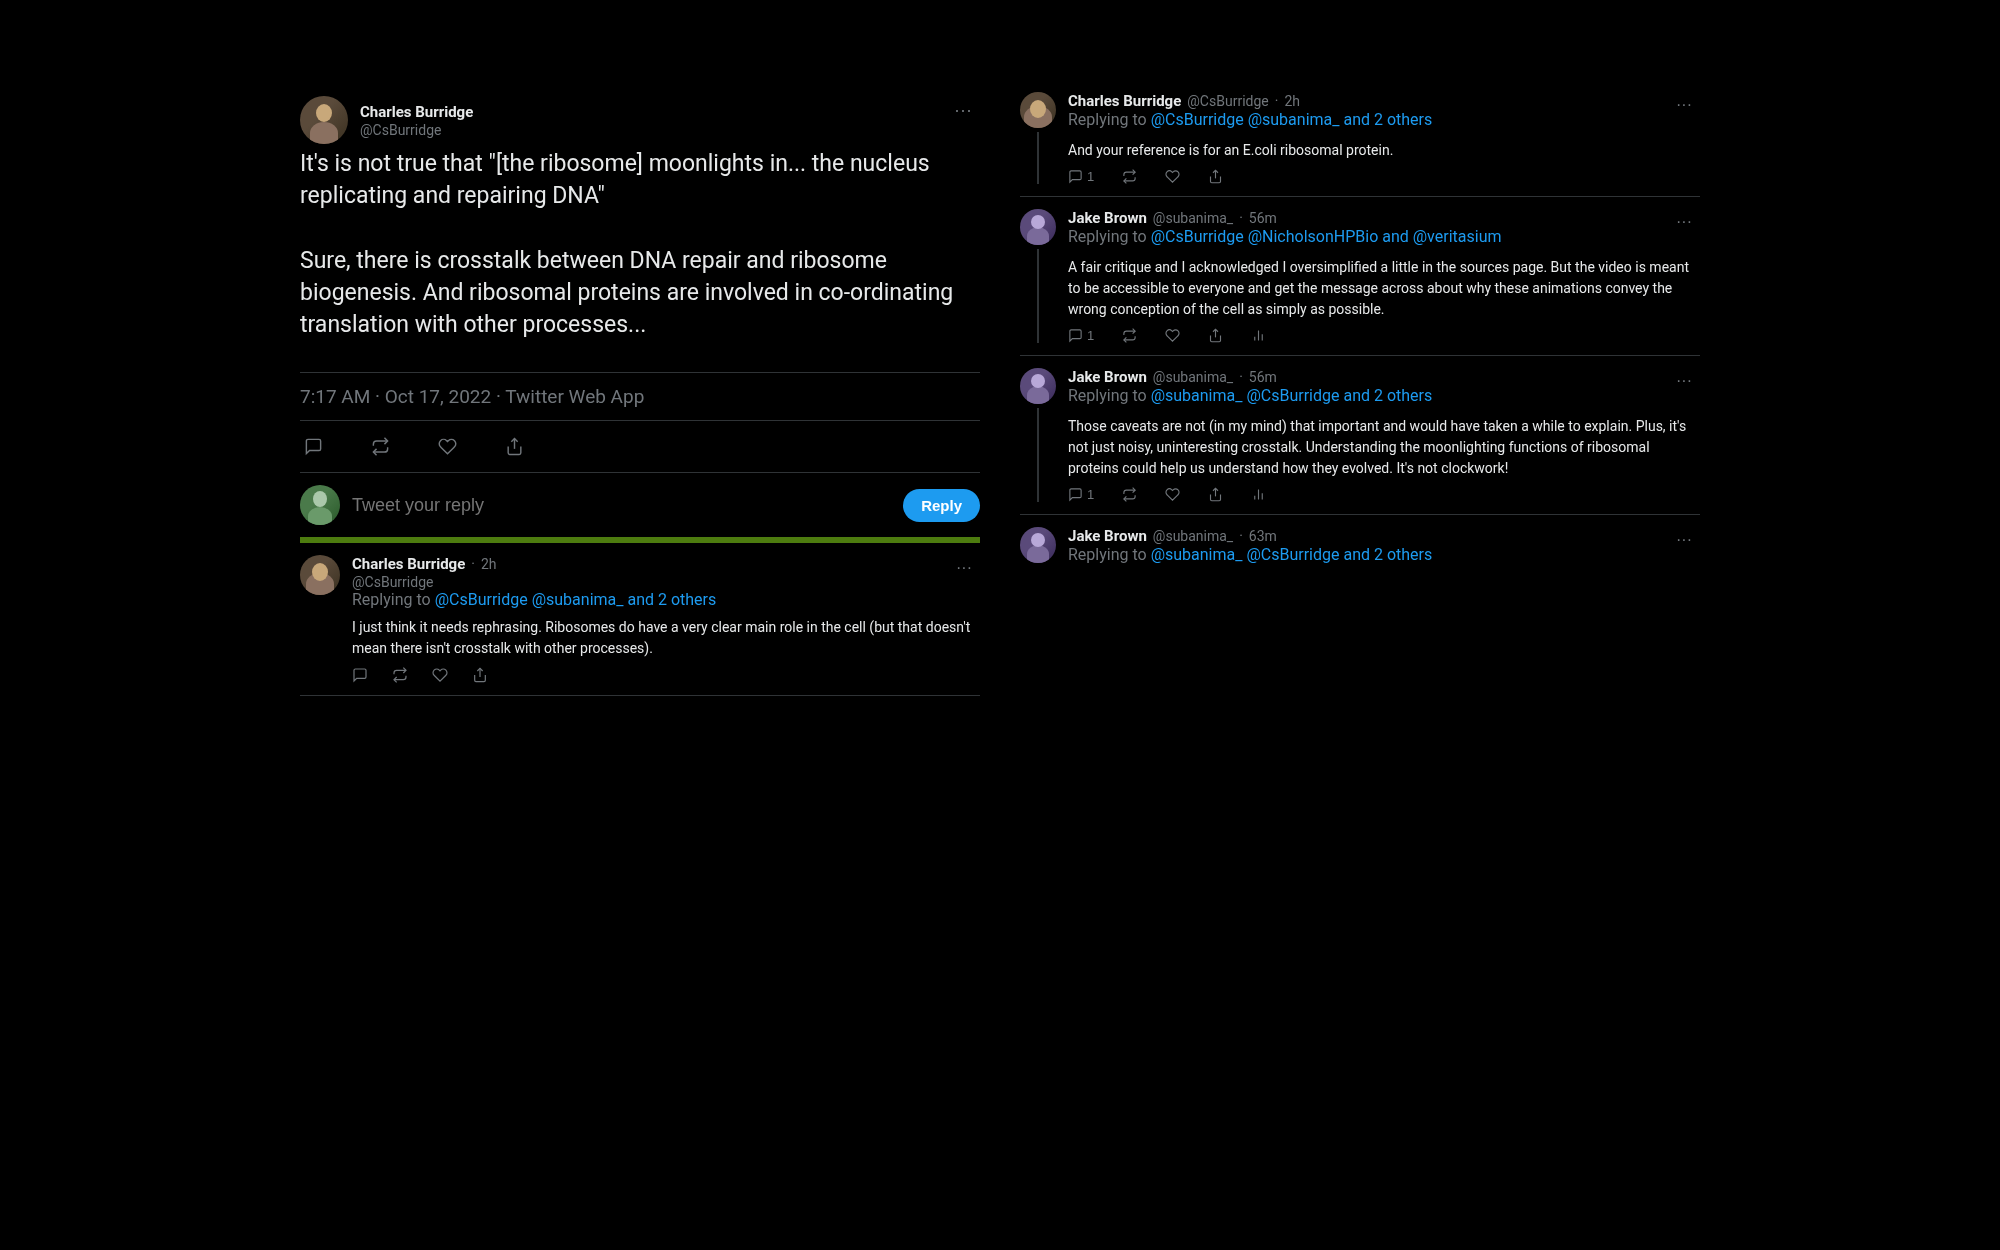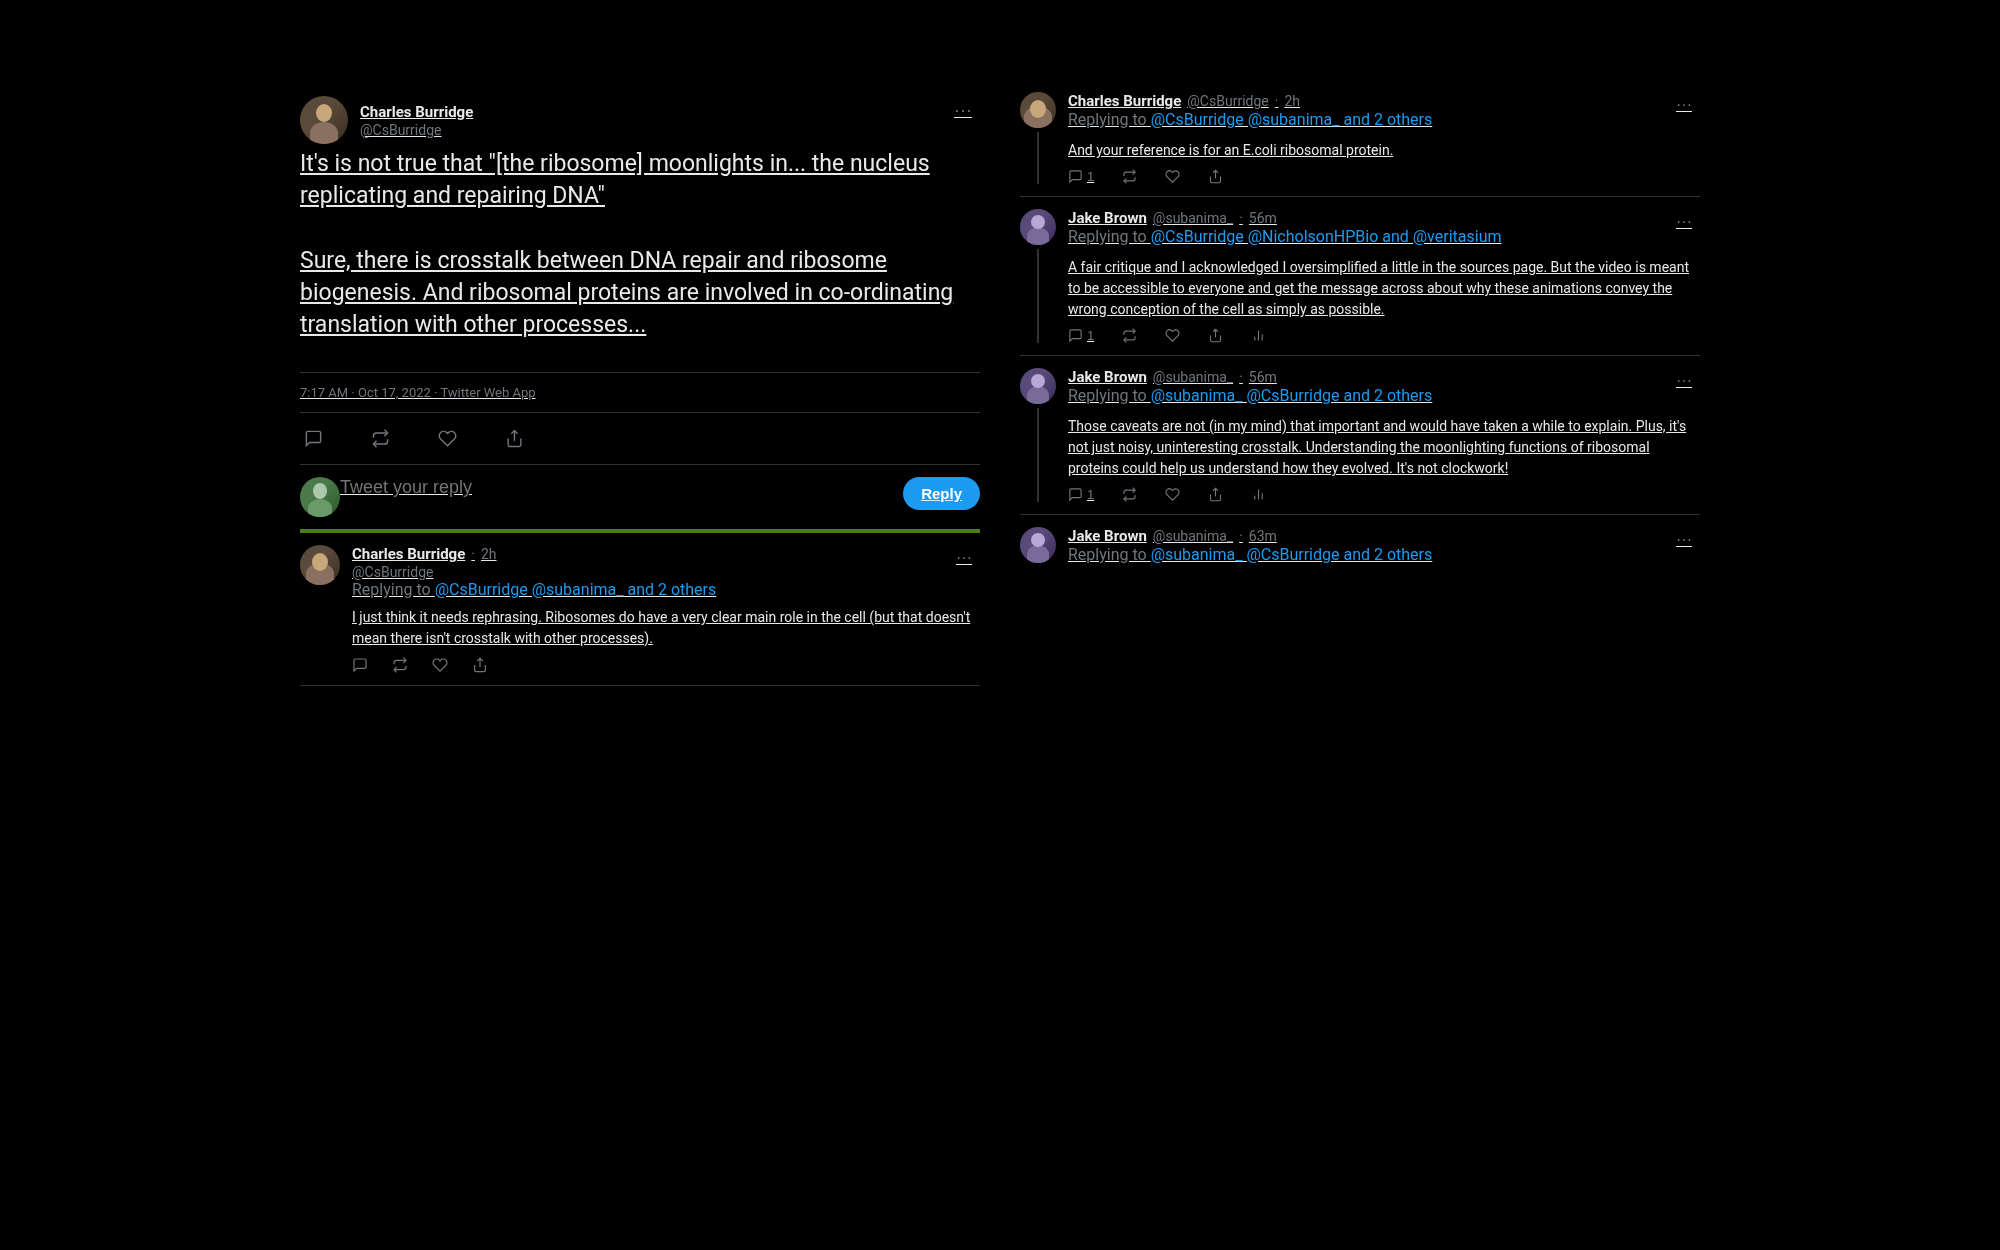--- a/index.html
+++ b/index.html
@@ -11,21 +11,20 @@
       display: flex;
       justify-content: center;
       align-items: flex-start;
       padding: 80px 20px;
     }
     .container {
       display: flex;
       gap: 40px;
       max-width: 1400px;
       width: 100%;
-      text-decoration: underline;
     }
     .column-left {
       flex: 1;
       max-width: 700px;
     }
     .column-right {
       flex: 1;
       max-width: 680px;
     }
     .tweet-main {
@@ -174,21 +173,21 @@
       text-decoration: none;
     }
     .tweet-text-main {
       font-size: 23px;
       line-height: 1.4;
       margin-bottom: 31px;
       white-space: pre-line;
       color: #e7e9ea;
     }
     .tweet-meta {
-      font-size: 13px;
+      font-size: 19px;
       color: #71767b;
       padding: 12px 0;
       border-top: 1px solid #2f3336;
     }
     .tweet-actions {
       display: flex;
       gap: 40px;
       padding: 12px 0;
       border-top: 1px solid #2f3336;
       border-bottom: 1px solid #2f3336;
@@ -199,23 +198,24 @@
       border: none;
       cursor: pointer;
       display: flex;
       align-items: center;
       gap: 6px;
       font-size: 15px;
       padding: 4px;
     }
     .reply-box {
       display: flex;
-      align-items: flex-start;
+      align-items: center;
+      gap: 12px;
       padding: 12px 0;
-      border-bottom: 4px solid #4d7c0f;
+      border-bottom: 6px solid #4d7c0f;
     }
     .reply-input {
       flex: 1;
       background: none;
       border: none;
       color: #71767b;
       font-size: 18px;
       outline: none;
     }
     .reply-submit-btn {

